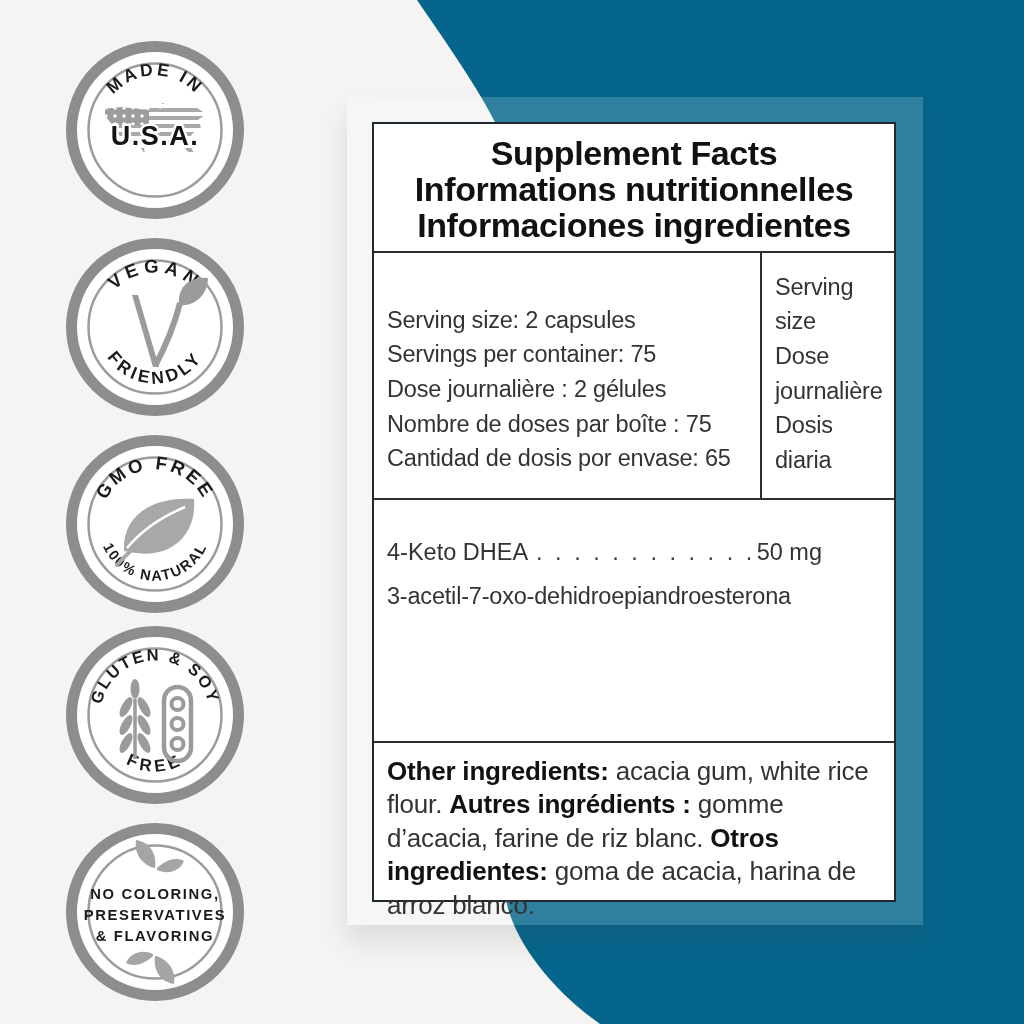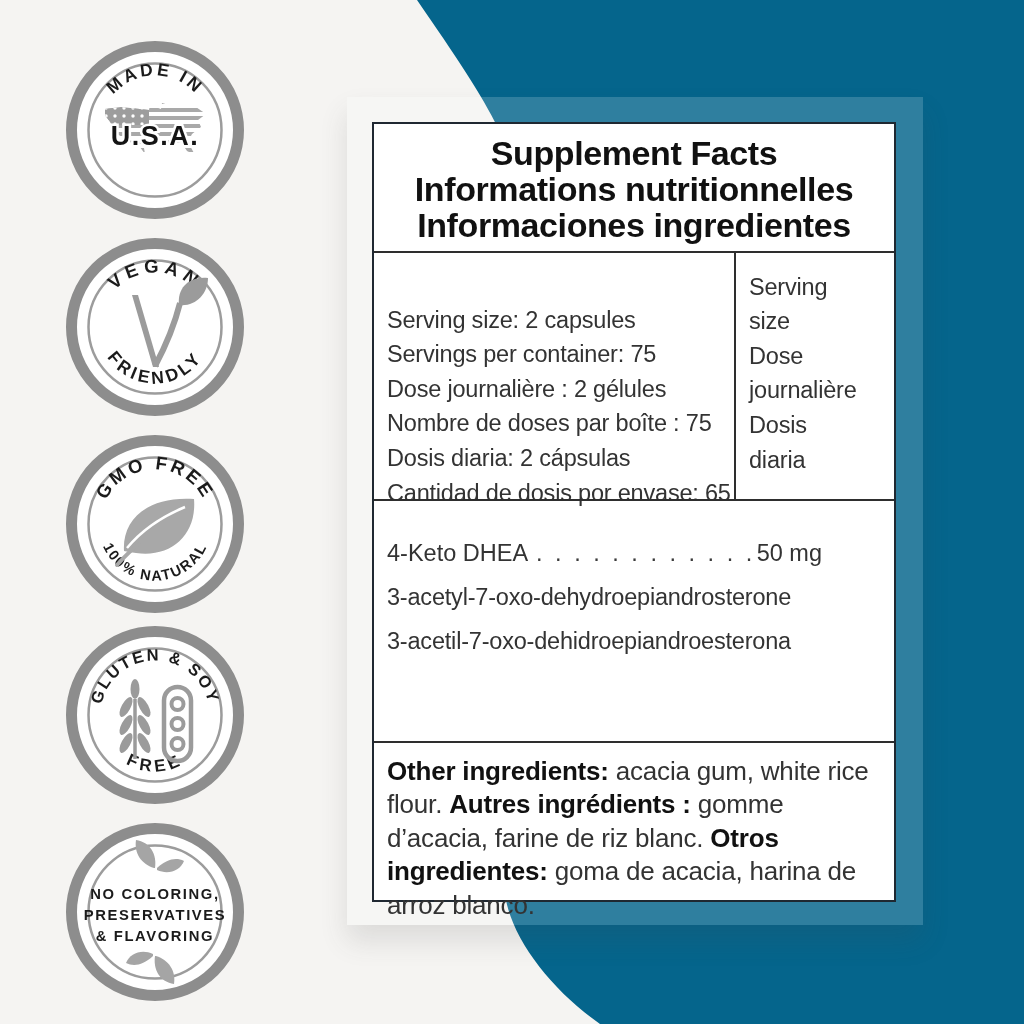--- a/index.html
+++ b/index.html
@@ -22,21 +22,21 @@
     position:absolute;left:25px;top:25px;width:524px;height:780px;
     background:#ffffff;border:2.5px solid #1f2831;box-sizing:border-box;
     display:flex;flex-direction:column;color:#333;
   }
   .sec{box-sizing:border-box;}
   .sec + .sec{border-top:2px solid #2e2e2e;}
   .title-block{height:127px;text-align:center;padding-top:11px;}
   .title-line{font-size:34px;font-weight:bold;line-height:36px;color:#111;letter-spacing:-0.4px;}
   .serving{height:248px;display:flex;}
   .serving-left{flex:1;padding:17px 0 0 13px;margin-top:33px;}
-  .serving-right{width:160px;border-left:2px solid #2e2e2e;padding:17px 0 0 13px;box-sizing:border-box;}
+  .serving-right{width:134px;border-left:2px solid #2e2e2e;padding:17px 0 0 13px;box-sizing:border-box;}
   .body-line{font-size:23.5px;line-height:34.6px;letter-spacing:-0.2px;white-space:nowrap;}
   .ingredients{height:243px;padding:30px 0 0 13px;}
   .ing-line{font-size:23.5px;line-height:44px;letter-spacing:-0.2px;white-space:nowrap;}
   .dhea-row{display:flex;align-items:baseline;padding-right:72px;font-size:23.5px;line-height:44px;}
   .dhea-dots{flex:1;overflow:hidden;white-space:nowrap;letter-spacing:3px;margin:0 6px 0 8px;color:#3a3a3a;}
   .other{height:159px;padding:12px 14px 0 13px;}
   .other-text{font-size:26px;line-height:33.4px;letter-spacing:-0.2px;color:#333;}
   .other-text b{color:#111;}
 </style>
 </head>
@@ -160,40 +160,38 @@
         <div class="title-line">Informations nutritionnelles</div>
         <div class="title-line">Informaciones ingredientes</div>
       </div>
 
       <div class="sec serving">
         <div class="serving-left">
           <div class="body-line">Serving size: 2 capsules</div>
           <div class="body-line">Servings per container: 75</div>
           <div class="body-line">Dose journalière : 2 gélules</div>
           <div class="body-line">Nombre de doses par boîte : 75</div>
-          <div class="body-line">Dosis diaria: 2 cápsulas</div>
           <div class="body-line">Cantidad de dosis por envase: 65</div>
         </div>
         <div class="serving-right">
           <div class="body-line">Serving</div>
           <div class="body-line">size</div>
           <div class="body-line">Dose</div>
           <div class="body-line">journalière</div>
           <div class="body-line">Dosis</div>
           <div class="body-line">diaria</div>
         </div>
       </div>
 
       <div class="sec ingredients">
         <div class="dhea-row">
           <span>4-Keto DHEA</span>
           <span class="dhea-dots">. . . . . . . . . . . . . . . . . .</span>
           <span>50 mg</span>
         </div>
-        <div class="ing-line">3-acetyl-7-oxo-dehydroepiandrosterone</div>
         <div class="ing-line">3-acetil-7-oxo-dehidroepiandroesterona</div>
       </div>
 
       <div class="sec other">
         <p class="other-text" style="margin:0">
           <b>Other ingredients:</b><span> acacia gum, white rice flour. </span><b>Autres ingrédients :</b><span> gomme d’acacia, farine de riz blanc. </span><b>Otros ingredientes:</b><span> goma de acacia, harina de arroz blanco.</span>
         </p>
       </div>
 
     </div>

